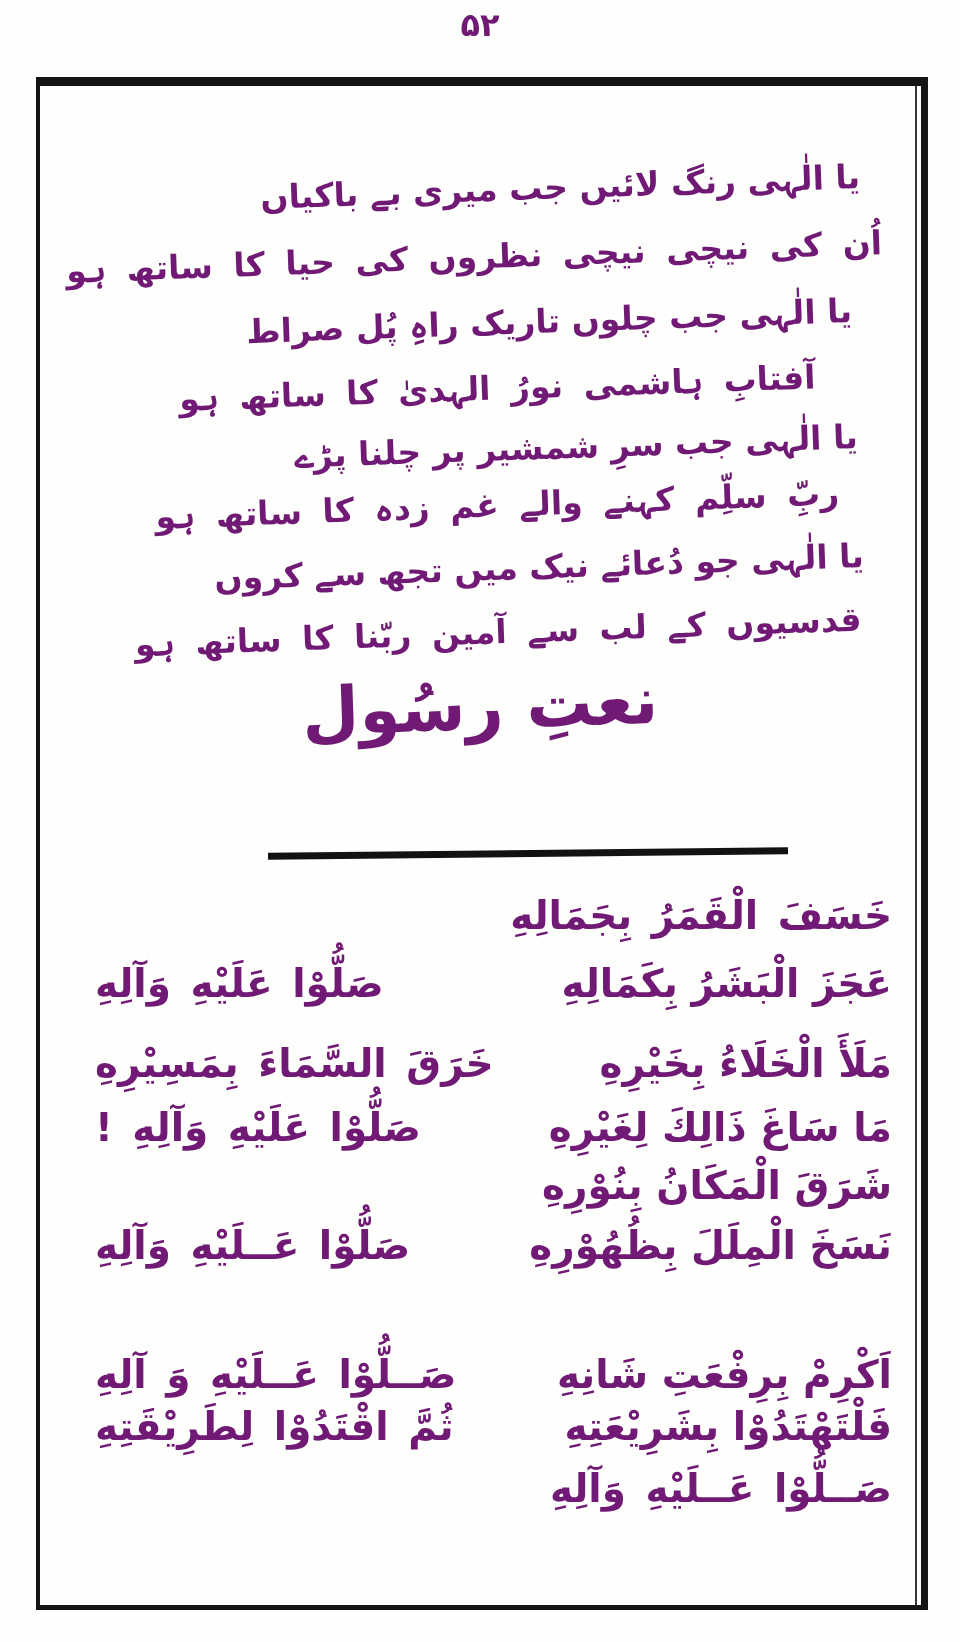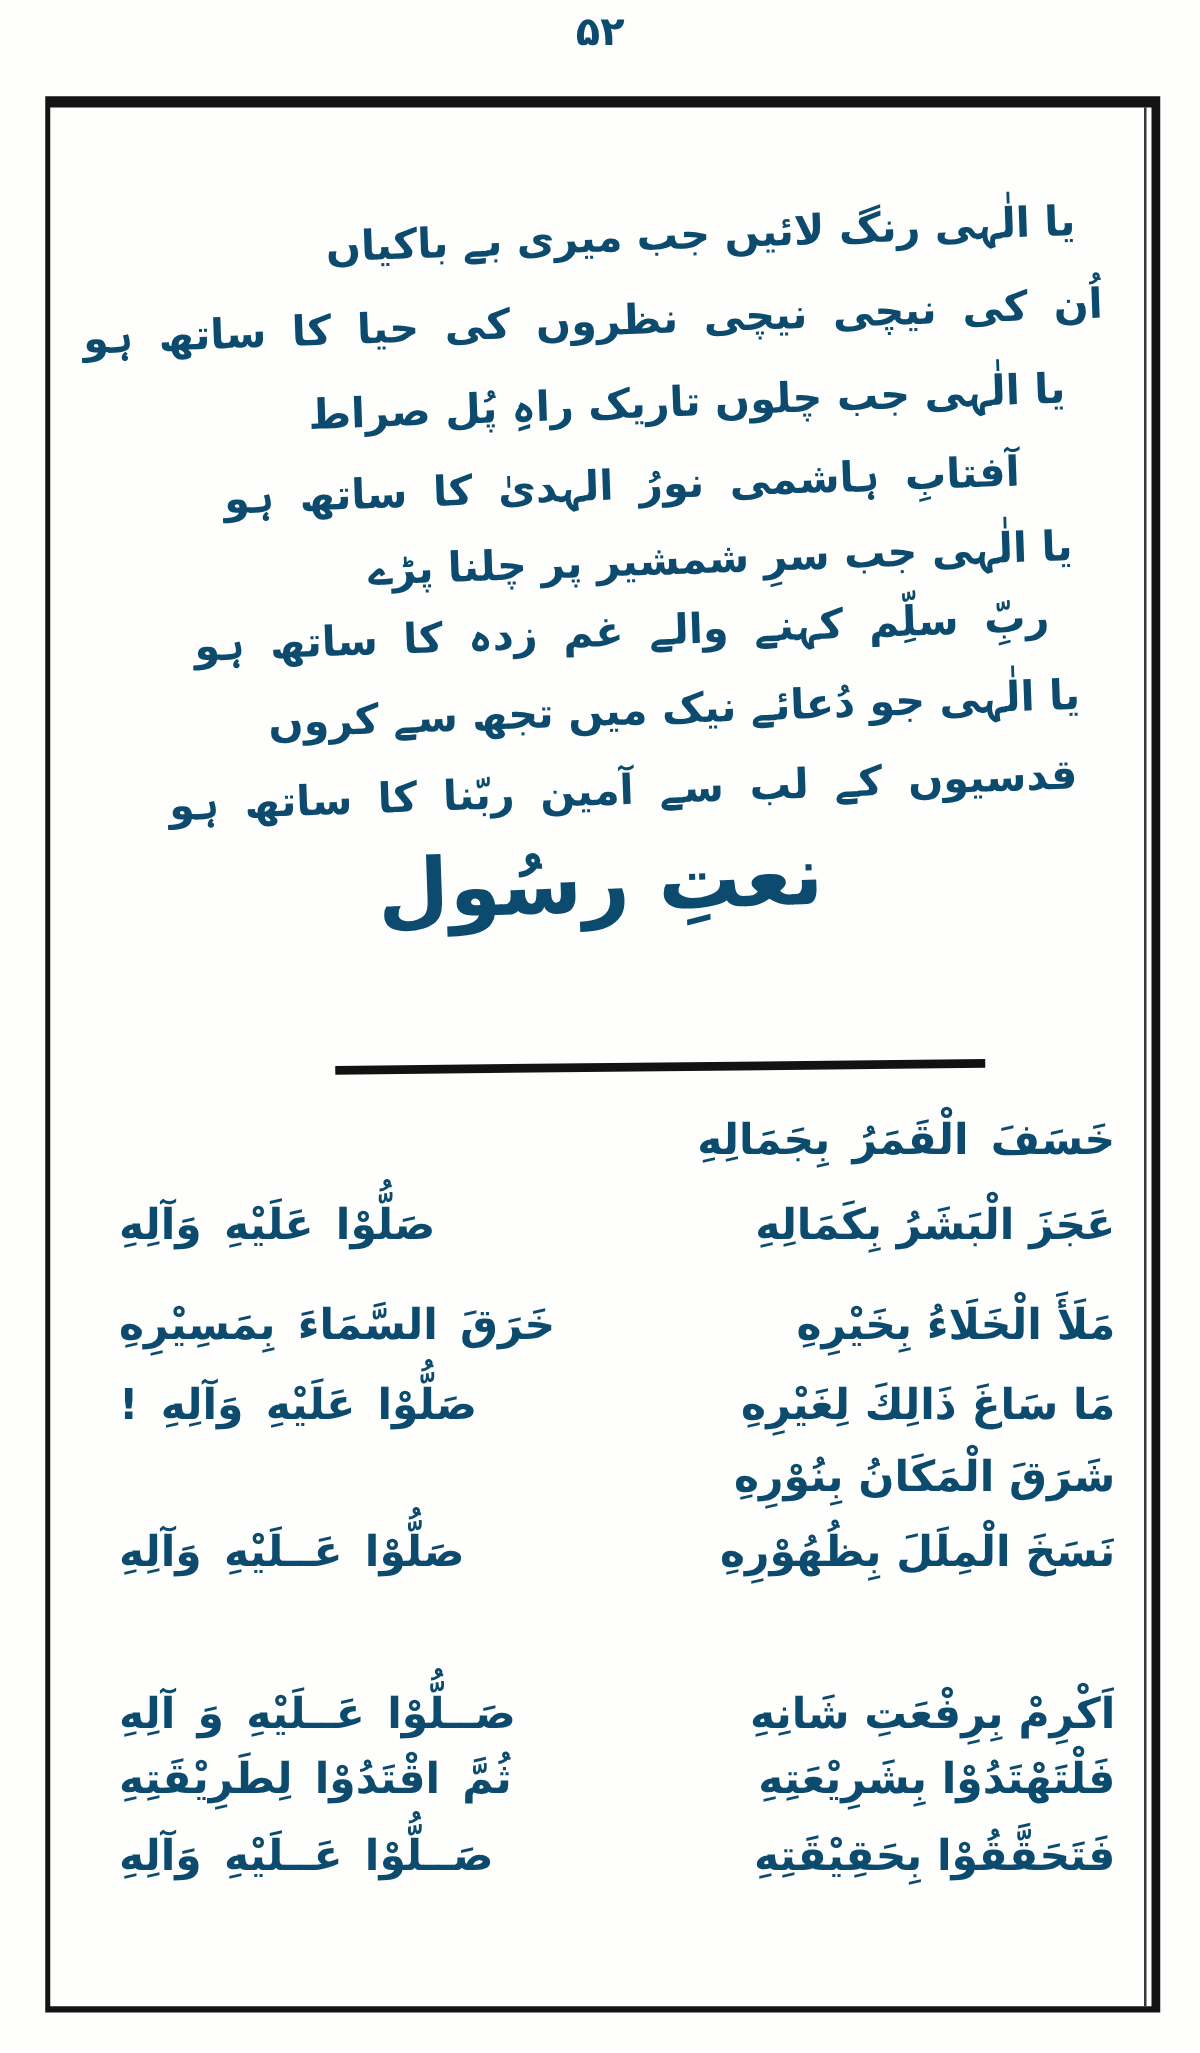--- a/index.html
+++ b/index.html
@@ -1,18 +1,18 @@
 <!DOCTYPE html>
 <html lang="ur" dir="rtl"><head>
 <meta charset="utf-8">
 <style>
   html,body{margin:0;padding:0;background:#ffffff;}
   .page{
     position:relative;width:960px;height:1642px;background:#fefefdff;
-    font-family:"DejaVu Sans",sans-serif;color:#0c4a6e;overflow:hidden;
+    font-family:"DejaVu Sans",sans-serif;color:#701a75;overflow:hidden;
   }
   .page-number{
     position:absolute;top:6px;left:0;right:0;text-align:center;
     font-size:32px;font-weight:bold;letter-spacing:4px;
   }
   .frame{
     position:absolute;left:36px;top:77px;width:892px;height:1533px;
     box-sizing:border-box;border:4px solid #141414;
     border-top-width:9px;border-right-width:7px;border-bottom-width:5px;
   }
@@ -35,21 +35,21 @@
   }
   .subtitle-rule{
     position:absolute;top:850px;left:268px;width:520px;height:7px;
     background:#121212;transform:rotate(-0.6deg);
   }
   .couplet{
     position:absolute;left:95px;right:68px;display:flex;
     justify-content:space-between;direction:rtl;align-items:baseline;
   }
   .hemi{
-    white-space:nowrap;font-weight:bold;font-size:34px;line-height:1.6;
+    white-space:nowrap;font-weight:bold;font-size:39px;line-height:1.6;
   }
   .hemi.left-col{word-spacing:6px;}
 </style>
 </head>
 <body>
 
 <div class="page">
 
   <div class="page-number">۵۲</div>
 
@@ -95,17 +95,16 @@
   </div>
   <div class="couplet" style="top:1344px;">
     <span class="hemi right-col">اَكْرِمْ بِرِفْعَتِ شَانِهِ</span>
     <span class="hemi left-col">صَــلُّوْا عَــلَيْهِ وَ آلِهِ</span>
   </div>
   <div class="couplet" style="top:1396px;">
     <span class="hemi right-col">فَلْتَهْتَدُوْا بِشَرِيْعَتِهِ</span>
     <span class="hemi left-col">ثُمَّ اقْتَدُوْا لِطَرِيْقَتِهِ</span>
   </div>
   <div class="couplet" style="top:1458px;">
-    <span class="hemi right-col">فَتَحَقَّقُوْا بِحَقِيْقَتِهِ</span>
     <span class="hemi left-col">صَــلُّوْا عَــلَيْهِ وَآلِهِ</span>
   </div>
 
 </div>
 
 </body></html>

